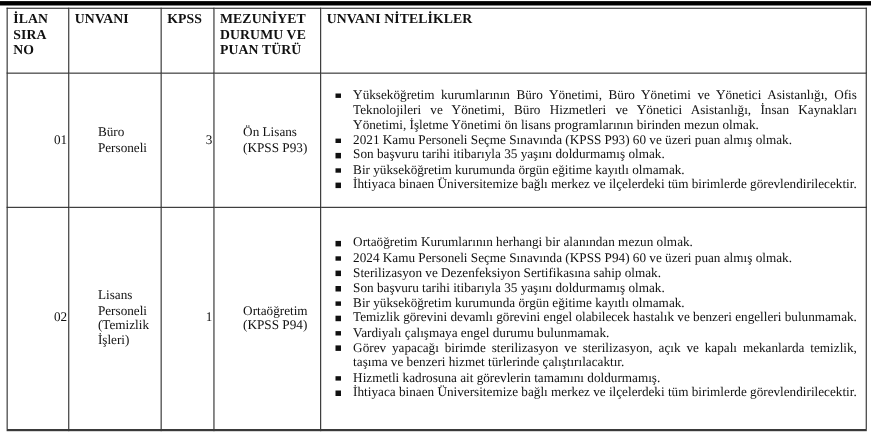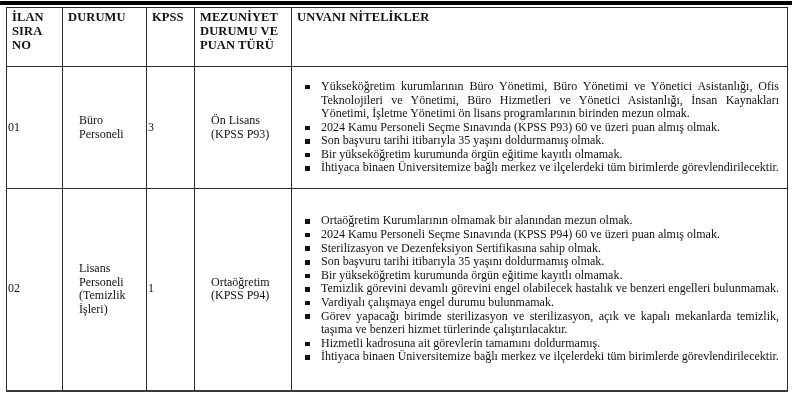--- a/index.html
+++ b/index.html
@@ -49,22 +49,22 @@
     height: 56px;
     letter-spacing: 0.1px;
   }
   tr.r1 { height: 122px; }
   tr.r2 { height: 202px; }
   td.cell {
     font-size: 12px;
     line-height: 13.6px;
     vertical-align: middle;
   }
-  td.c-center { text-align: left; margin-top: 44px; }
-  td.c-left   { text-align: left; padding-left: 16px; padding-right: 4px; }
+  td.c-center { text-align: right; margin-top: 44px; }
+  td.c-left   { text-align: left; padding-left: 26px; padding-right: 4px; }
   td.req {
     vertical-align: middle;
     padding: 2px 0;
     margin-top: 33px;
   }
   ul.bullets {
     margin: 0;
     padding: 0 8px 0 0;
     list-style: none;
   }
@@ -95,50 +95,50 @@
   <colgroup>
     <col style="width:56px">
     <col style="width:84px">
     <col style="width:48px">
     <col style="width:97px">
     <col style="width:496px">
   </colgroup>
   <thead>
     <tr>
       <th class="hdr">İLAN SIRA NO</th>
-      <th class="hdr">DURUMU</th>
+      <th class="hdr">UNVANI</th>
       <th class="hdr">KPSS</th>
       <th class="hdr">MEZUNİYET DURUMU VE PUAN TÜRÜ</th>
       <th class="hdr">UNVANI NİTELİKLER</th>
     </tr>
   </thead>
   <tbody>
     <tr class="r1">
       <td class="cell c-center">01</td>
       <td class="cell c-left">Büro Personeli</td>
       <td class="cell c-center">3</td>
       <td class="cell c-left">Ön Lisans (KPSS P93)</td>
       <td class="req">
         <ul class="bullets">
           <li>Yükseköğretim kurumlarının Büro Yönetimi, Büro Yönetimi ve Yönetici Asistanlığı, Ofis Teknolojileri ve Yönetimi, Büro Hizmetleri ve Yönetici Asistanlığı, İnsan Kaynakları Yönetimi, İşletme Yönetimi ön lisans programlarının birinden mezun olmak.</li>
-          <li>2024 Kamu Personeli Seçme Sınavında (KPSS P93) 60 ve üzeri puan almış olmak.</li>
+          <li>2021 Kamu Personeli Seçme Sınavında (KPSS P93) 60 ve üzeri puan almış olmak.</li>
           <li>Son başvuru tarihi itibarıyla 35 yaşını doldurmamış olmak.</li>
           <li>Bir yükseköğretim kurumunda örgün eğitime kayıtlı olmamak.</li>
           <li>İhtiyaca binaen Üniversitemize bağlı merkez ve ilçelerdeki tüm birimlerde görevlendirilecektir.</li>
         </ul>
       </td>
     </tr>
     <tr class="r2">
       <td class="cell c-center">02</td>
       <td class="cell c-left">Lisans Personeli (Temizlik İşleri)</td>
       <td class="cell c-center">1</td>
       <td class="cell c-left">Ortaöğretim (KPSS P94)</td>
       <td class="req">
         <ul class="bullets">
-          <li>Ortaöğretim Kurumlarının olmamak bir alanından mezun olmak.</li>
+          <li>Ortaöğretim Kurumlarının herhangi bir alanından mezun olmak.</li>
           <li>2024 Kamu Personeli Seçme Sınavında (KPSS P94) 60 ve üzeri puan almış olmak.</li>
           <li>Sterilizasyon ve Dezenfeksiyon Sertifikasına sahip olmak.</li>
           <li>Son başvuru tarihi itibarıyla 35 yaşını doldurmamış olmak.</li>
           <li>Bir yükseköğretim kurumunda örgün eğitime kayıtlı olmamak.</li>
           <li>Temizlik görevini devamlı görevini engel olabilecek hastalık ve benzeri engelleri bulunmamak.</li>
           <li>Vardiyalı çalışmaya engel durumu bulunmamak.</li>
           <li>Görev yapacağı birimde sterilizasyon ve sterilizasyon, açık ve kapalı mekanlarda temizlik, taşıma ve benzeri hizmet türlerinde çalıştırılacaktır.</li>
           <li>Hizmetli kadrosuna ait görevlerin tamamını doldurmamış.</li>
           <li>İhtiyaca binaen Üniversitemize bağlı merkez ve ilçelerdeki tüm birimlerde görevlendirilecektir.</li>
         </ul>

